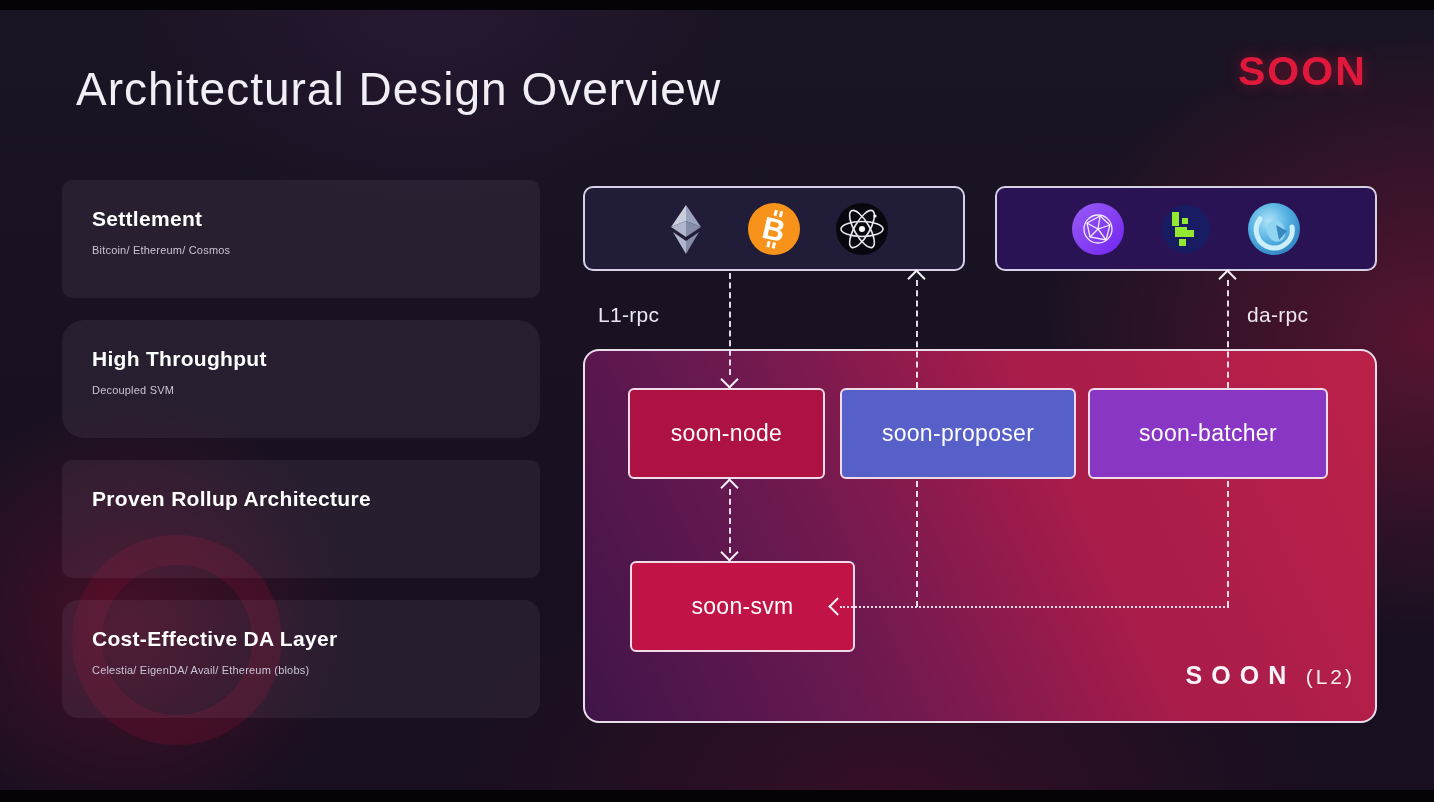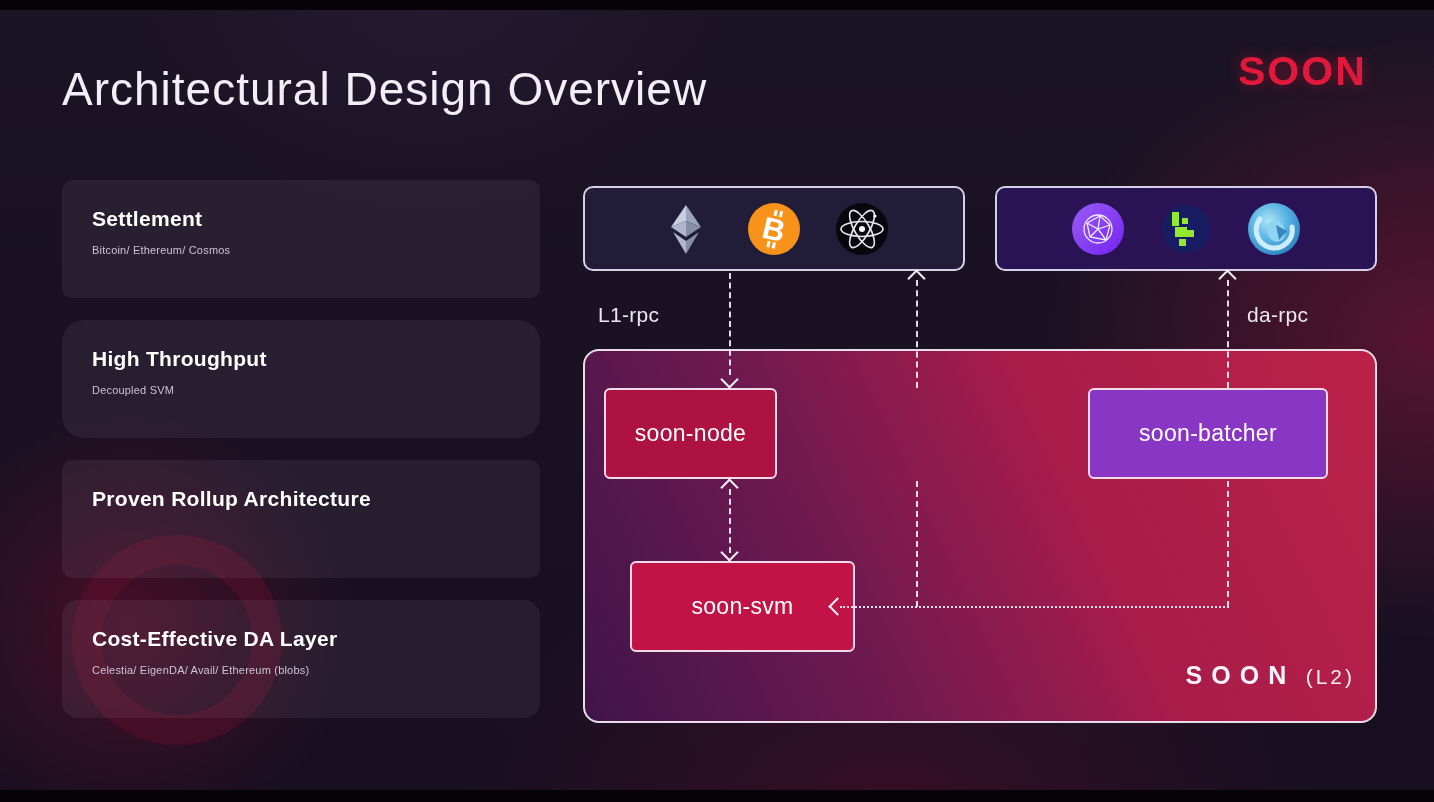--- a/index.html
+++ b/index.html
@@ -9,21 +9,21 @@
     background:
       radial-gradient(320px 320px at 9% 78%, rgba(125,14,48,.45), transparent 70%),
       radial-gradient(560px 430px at 100% 42%, rgba(150,22,62,.50), transparent 70%),
       radial-gradient(620px 360px at 62% 100%, rgba(110,14,48,.35), transparent 70%),
       radial-gradient(420px 300px at 30% 0%, rgba(70,40,90,.25), transparent 70%),
       linear-gradient(#1b1424,#170f20);
   }
   .letterbox{position:absolute;left:0;width:1434px;background:#050308;}
   .glow-ring{position:absolute;left:72px;top:535px;width:150px;height:150px;border-radius:50%;
     border:30px solid rgba(130,15,45,.28);}
-  .page-title{position:absolute;left:62px;top:62px;font-size:46px;font-weight:500;
+  .page-title{position:absolute;left:76px;top:62px;font-size:46px;font-weight:500;
     color:#f2eef6;letter-spacing:1px;}
   .brand-logo{position:absolute;left:1238px;top:48px;font-size:41px;font-weight:800;
     letter-spacing:2px;color:#e0193c;text-shadow:0 0 14px rgba(224,25,60,.45);}
   
   .card{position:absolute;left:62px;width:478px;height:118px;border-radius:10px;
     background:rgba(235,225,255,.065);box-sizing:border-box;padding:27px 30px;}
   .card-title{font-size:21px;font-weight:bold;color:#ffffff;letter-spacing:.3px;margin-bottom:13px;}
   .card-sub{font-size:11px;color:#cbc4d6;letter-spacing:.2px;}
   
   .chain-box{position:absolute;top:186px;width:382px;height:85px;border-radius:10px;
@@ -32,21 +32,21 @@
   .chain-box.l1{left:583px;background:#211c38;}
   .chain-box.da{left:995px;background:#2a1355;}
   .coin{width:56px;height:56px;display:block;}
   
   .l2-box{position:absolute;left:583px;top:349px;width:794px;height:374px;border-radius:16px;
     border:2px solid #e9dde9;box-sizing:border-box;
     background:linear-gradient(65deg,#401549 0%,#6d1950 32%,#a81c4a 62%,#bb2148 100%);}
   .node{position:absolute;height:91px;border-radius:6px;border:2px solid #f0dce8;
     box-sizing:border-box;display:flex;align-items:center;justify-content:center;
     color:#fff;font-size:23px;letter-spacing:.3px;}
-  .node.n-node{left:604px;top:388px;width:173px;background:#ad1243;}
+  .node.n-node{left:628px;top:388px;width:197px;background:#ad1243;}
   .node.n-proposer{left:840px;top:388px;width:236px;background:#575fc8;}
   .node.n-batcher{left:1088px;top:388px;width:240px;background:#8836c3;}
   .node.n-svm{left:630px;top:561px;width:225px;background:#c21346;}
   
   .vline{position:absolute;width:0;border-left:2px dashed rgba(246,242,250,.9);}
   .hline{position:absolute;height:0;border-top:2px dotted rgba(246,242,250,.9);}
   .chev{position:absolute;width:11px;height:11px;}
   .chev.down{border-right:2px solid #f3eff6;border-bottom:2px solid #f3eff6;transform:rotate(45deg);}
   .chev.up{border-left:2px solid #f3eff6;border-top:2px solid #f3eff6;transform:rotate(45deg);}
   .chev.left{border-left:2px solid #f3eff6;border-bottom:2px solid #f3eff6;transform:rotate(45deg);}
@@ -154,20 +154,21 @@
       <path d="M30 24 L41 30 L33 39 Z" fill="#1d6dad" opacity="0.75"></path>
     </svg>
   </div>
 
   <div class="edge-label" style="left:598px;top:303px;">L1-rpc</div>
   <div class="edge-label" style="left:1247px;top:303px;">da-rpc</div>
   <div class="edge-label" style="left:975px;top:622px;">rollup-rpc</div>
 
   <div class="l2-box"></div>
   <div class="node n-node">soon-node</div>
+  <div class="node n-proposer">soon-proposer</div>
   <div class="node n-batcher">soon-batcher</div>
   <div class="node n-svm">soon-svm</div>
 
   <div class="l2-caption">
     <span class="brand">SOON</span>
     <span class="suffix">(L2)</span>
   </div>
 
   <div class="vline" style="left:729px;top:273px;height:102px;"></div>
   <div class="chev down" style="left:723px;top:373px;"></div>

